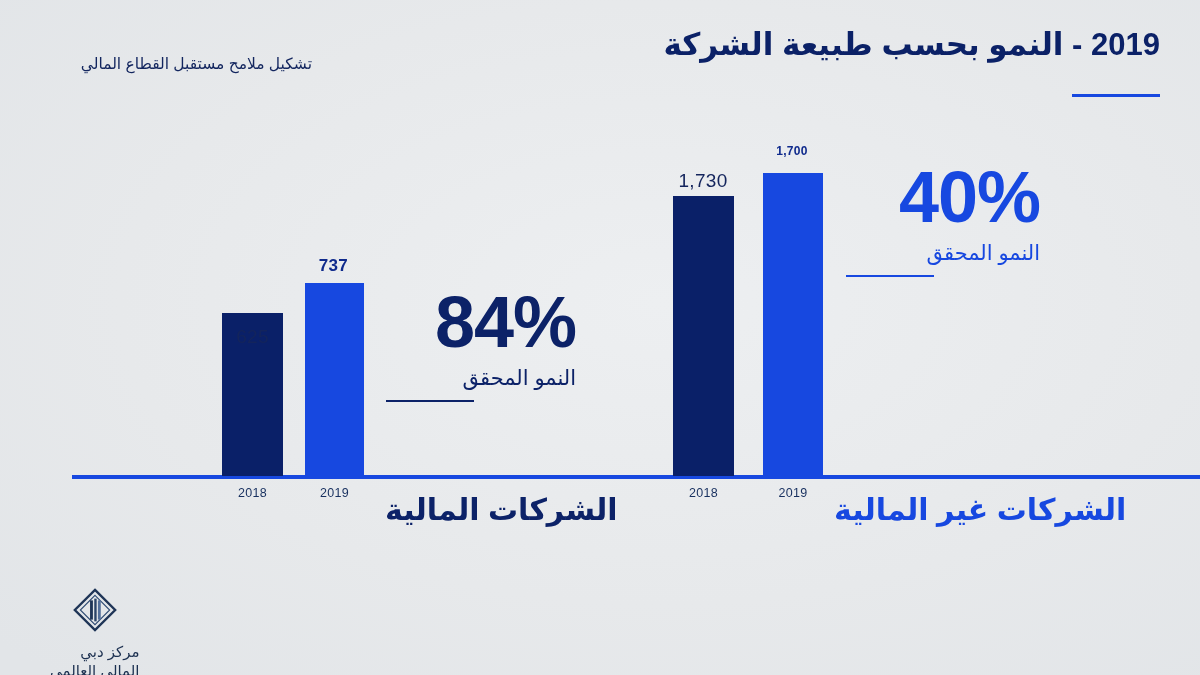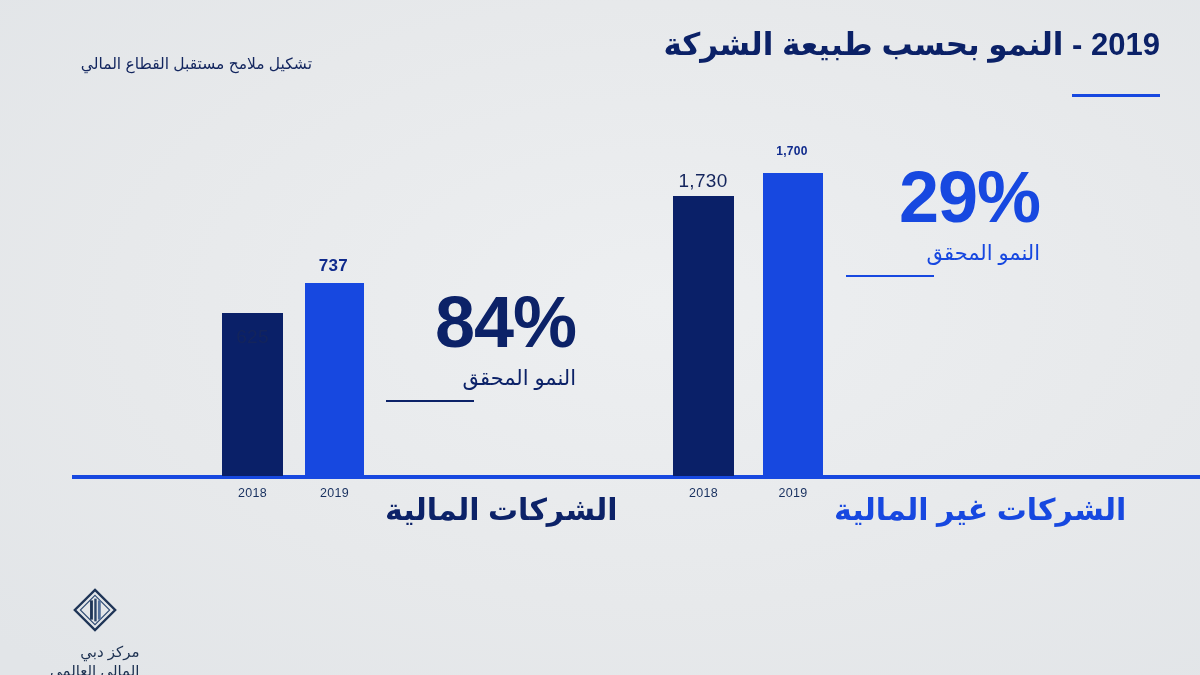--- a/index.html
+++ b/index.html
@@ -202,21 +202,21 @@
   <div class="axis-label" id="axl-nonfin-2018">2018</div>
   <div class="axis-label" id="axl-nonfin-2019">2019</div>
 
   <div class="callout" id="callout-fin">
     <div class="pct">84%</div>
     <div class="cap">النمو المحقق</div>
     <div class="rule"></div>
   </div>
 
   <div class="callout" id="callout-nonfin">
-    <div class="pct">29%</div>
+    <div class="pct">40%</div>
     <div class="cap">النمو المحقق</div>
     <div class="rule"></div>
   </div>
 
   <div class="group-label" id="group-nonfin">الشركات غير المالية</div>
   <div class="group-label" id="group-fin">الشركات المالية</div>
 
   <div id="logo">
     <span class="mark">
       <svg viewBox="0 0 48 48" width="44" height="44" aria-hidden="true">

